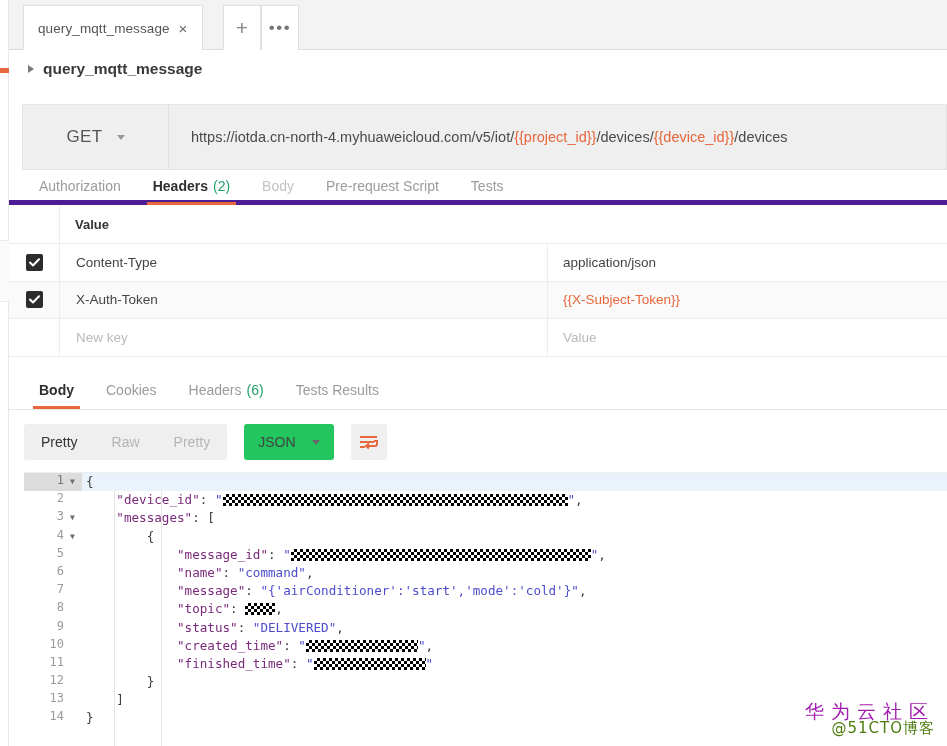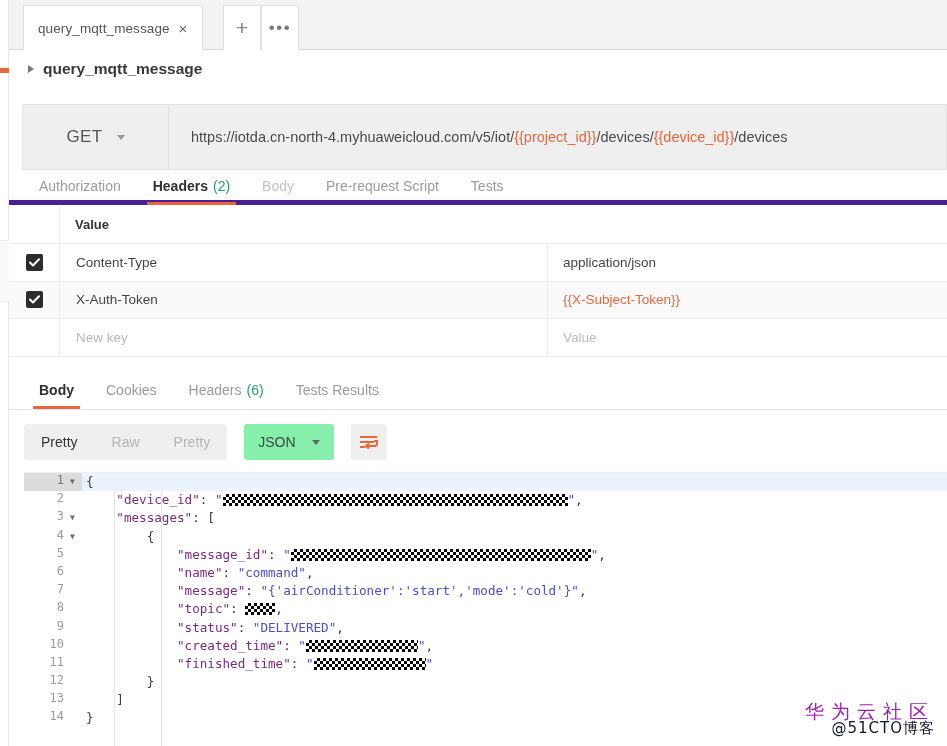--- a/index.html
+++ b/index.html
@@ -149,21 +149,21 @@
   .pillgroup {
     display: flex; background: #efefef; border-radius: 3px; height: 36px;
     align-items: center;
   }
   .pill {
     padding: 0 17px; height: 36px; display: flex; align-items: center;
     font-size: 14px; color: #b5b5b5; cursor: pointer;
   }
   .pill.active { color: #333; }
   .selbox {
-    display: flex; align-items: center; gap: 16px; background: #86efac;
+    display: flex; align-items: center; gap: 16px; background: #22c55e;
     border-radius: 3px; height: 36px; padding: 11px 14px; cursor: pointer;
   }
   .selbox .lbl { font-size: 14px; color: #444; }
   .selbox .dd {
     width: 0; height: 0; border-top: 5px solid #666;
     border-left: 4.5px solid transparent; border-right: 4.5px solid transparent;
   }
   .wrapbtn {
     width: 36px; height: 36px; background: #efefef; border-radius: 3px;
     display: flex; align-items: center; justify-content: center; cursor: pointer;
@@ -207,21 +207,21 @@
   
   .watermark {
     position: absolute; right: 12px; bottom: 8px;
     text-align: right; pointer-events: none;
   }
   .wm1 {
     font-size: 19px; color: #a21caf; letter-spacing: 7px;
     font-family: "DejaVu Sans", sans-serif;
   }
   .wm2 {
-    font-size: 15px; color: #0f172a; letter-spacing: 1px; margin-top: -6px;
+    font-size: 15px; color: #4d7c0f; letter-spacing: 1px; margin-top: -6px;
     font-family: "DejaVu Sans", sans-serif;
   }
 </style>
 </head>
 <body>
 
 <div id="app">
 
   <div class="edge-strip"></div>
   <div class="edge-orange"></div>

